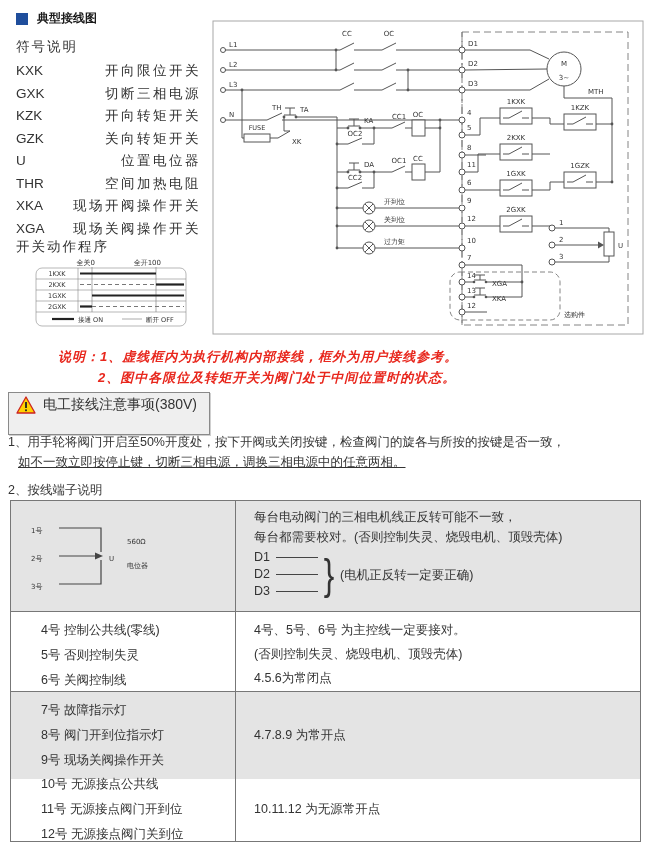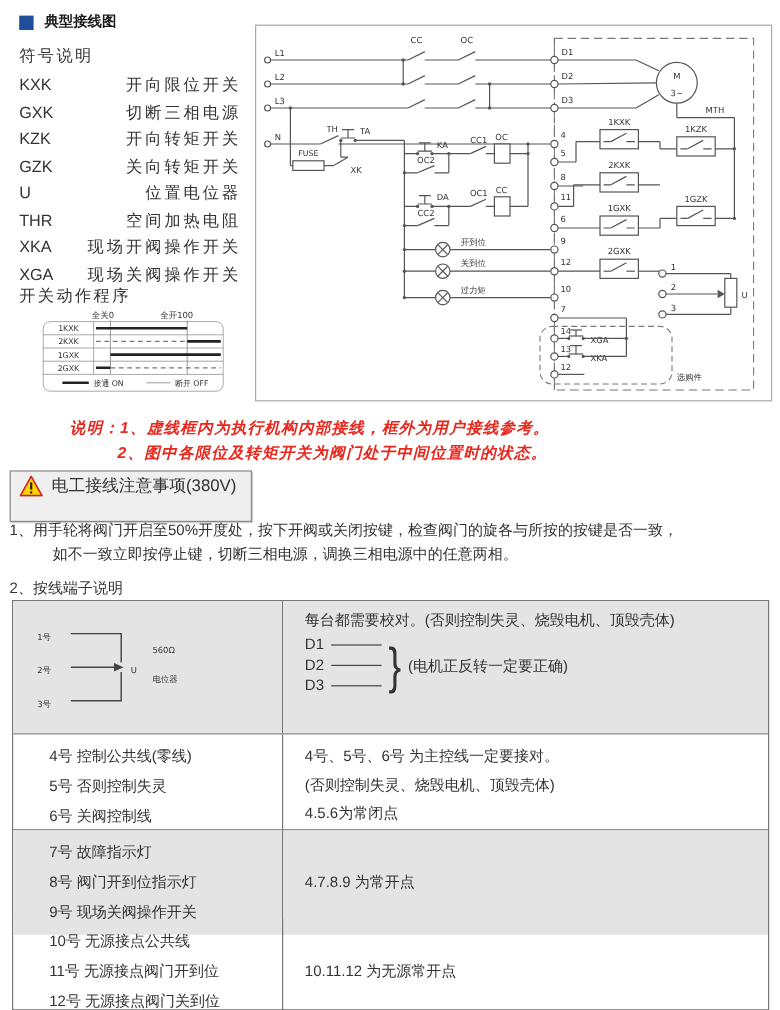--- a/index.html
+++ b/index.html
@@ -46,21 +46,21 @@
            font-style:italic; line-height:21px; letter-spacing:1px;margin-left:48px; }
   .notes .l2 { margin-left:40px; }
 
   
   .warnbox { position:absolute; left:8px; top:392px; display:inline-flex; align-items:center; gap:7px;
              border:1px solid #8a8a8a; background:#efefef; padding:3px 12px 20px 7px; font-size:14px;
              box-shadow:1px 1px 0 #cfcfcf; }
 
   
   .instr { position:absolute; left:8px; top:432px; font-size:12.5px; line-height:20px; width:636px; }
-  .instr .l2 { margin-left:36px; }
+  .instr .l2 { margin-left:10px;text-decoration:underline; }
   .instr .item2 { margin-top:8px; }
 
   
   .tbl { position:absolute; left:10px; top:500px; width:631px; border:1px solid #777; }
   .tbl .trow { display:grid; grid-template-columns:225px 1fr; }
   .tbl .trow + .trow { border-top:1px solid #777; }
   .tbl .cell { padding:6px 10px; font-size:12.5px; }
   .tbl .cell.lft { border-right:1px solid #777; }
   .tbl .gray { background:#e4e4e4; }
   .tbl .lines div { line-height:25px; padding-left:20px; }
@@ -485,20 +485,21 @@
             <line x1="38" y1="46" x2="74" y2="46" stroke="#444" stroke-width="1.2"></line>
             <polygon points="74,42.5 82,46 74,49.5" fill="#444"></polygon>
             <polyline points="38,74 80,74 80,50" fill="none" stroke="#444" stroke-width="1.2"></polyline>
             <text x="88" y="51" font-size="13">U</text>
             <text x="106" y="34" font-size="13">560Ω</text>
             <text x="106" y="58" font-size="13">电位器</text>
           </svg>
         </div>
       </div>
       <div class="cell rgt gray">
+        <div class="rline" style="line-height:20px;">每台电动阀门的三相电机线正反转可能不一致，</div>
         <div class="rline" style="line-height:20px;">每台都需要校对。(否则控制失灵、烧毁电机、顶毁壳体)</div>
         <div class="motor-note">
           <div class="dcol">
             <div class="drow">
                 <span>D1</span>
                 <span class="dline"></span>
               </div>
             <div class="drow">
                 <span>D2</span>
                 <span class="dline"></span>

